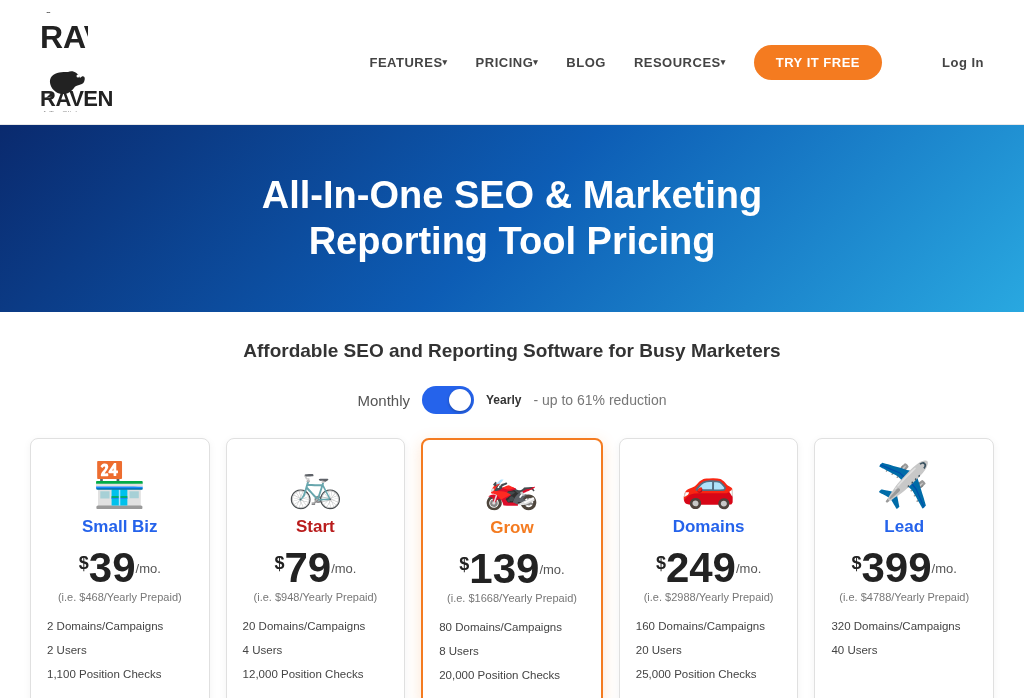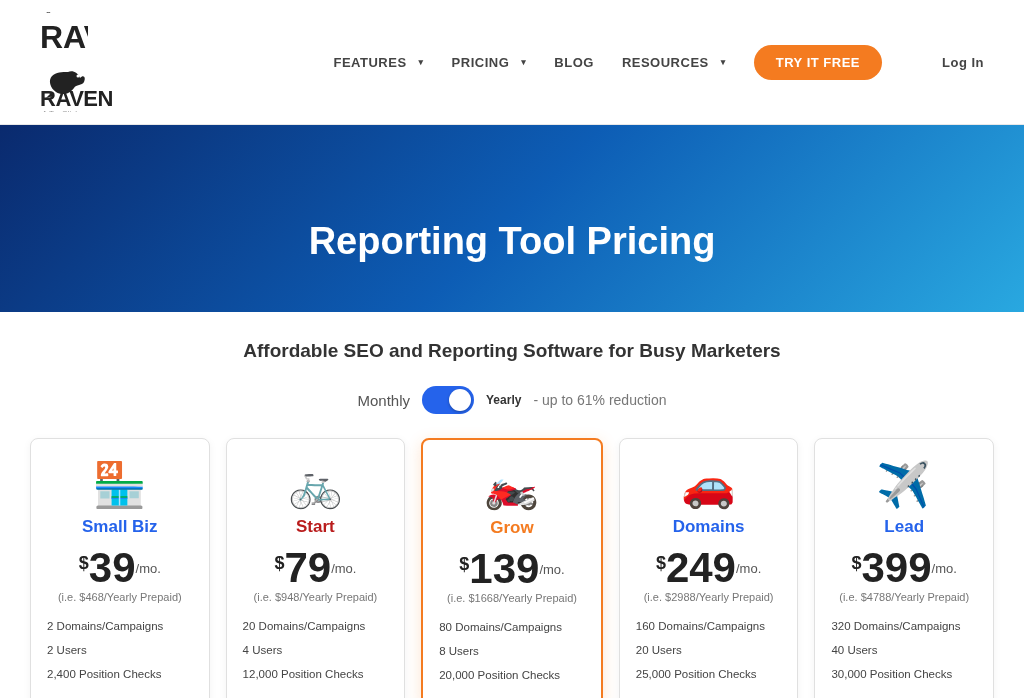--- a/index.html
+++ b/index.html
@@ -7,21 +7,21 @@
 
     
     nav {
       display: flex; align-items: center; justify-content: space-between;
       padding: 12px 40px; border-bottom: 1px solid #e8e8e8;
       background: #fff;
     }
     .nav-links { display: flex; align-items: center; gap: 28px; }
     .nav-links a {
       color: #444; text-decoration: none; font-size: 13px; font-weight: 600;
-      letter-spacing: 0.5px; display: flex; align-items: center; gap: 12px;
+      letter-spacing: 0.5px; display: flex; align-items: center; gap: 0;
     }
     .nav-links a .caret { font-size: 9px; }
     .nav-try-btn {
       background: #f47b20; color: #fff; border: none; border-radius: 25px;
       padding: 10px 22px; font-size: 13px; font-weight: 700; cursor: pointer;
       letter-spacing: 0.5px;
     }
     .nav-login { font-size: 14px; color: #444; font-weight: 600; cursor: pointer; text-decoration: none; padding-left: 32px; }
 
     
@@ -131,21 +131,21 @@
       <span>RESOURCES</span>
       <span class="caret">▾</span>
     </a>
     <button class="nav-try-btn">TRY IT FREE</button>
     <a href="#" class="nav-login">Log In</a>
   </div>
 </nav>
 
 <div class="hero">
   <h1>
-    <br>
+    <span>All-In-One SEO &amp; Marketing</span><br>
     <span>Reporting Tool Pricing</span>
   </h1>
 </div>
 
 <div class="subtitle-section">
   <h2>Affordable SEO and Reporting Software for Busy Marketers</h2>
 </div>
 
 <div class="toggle-section">
   <span class="toggle-label">Monthly</span>
@@ -163,21 +163,21 @@
       <div class="card-name" style="color:#2563eb">Small Biz</div>
       <div class="price-row">
         <span class="price-dollar">$</span>
         <span class="price-number">39</span>
         <span class="price-mo">/mo.</span>
       </div>
       <div class="price-yearly">(i.e. $468/Yearly Prepaid)</div>
       <div class="features-list">
           <div>2 Domains/Campaigns</div>
           <div>2 Users</div>
-          <div>2,400 Position Checks</div>
+          <div>1,100 Position Checks</div>
         </div>
     </div>
 
   </div>
     <div class="pricing-card">
     <div class="card-body">
       <div class="card-icon gray-icon" style="color:#bbb">🚲</div>
       <div class="card-name" style="color:#b91c1c">Start</div>
       <div class="price-row">
         <span class="price-dollar">$</span>
@@ -235,18 +235,17 @@
       <div class="card-name" style="color:#2563eb">Lead</div>
       <div class="price-row">
         <span class="price-dollar">$</span>
         <span class="price-number">399</span>
         <span class="price-mo">/mo.</span>
       </div>
       <div class="price-yearly">(i.e. $4788/Yearly Prepaid)</div>
       <div class="features-list">
           <div>320 Domains/Campaigns</div>
           <div>40 Users</div>
-          <div>30,000 Position Checks</div>
         </div>
     </div>
 
   </div>
   </div>
 
 </body></html>

